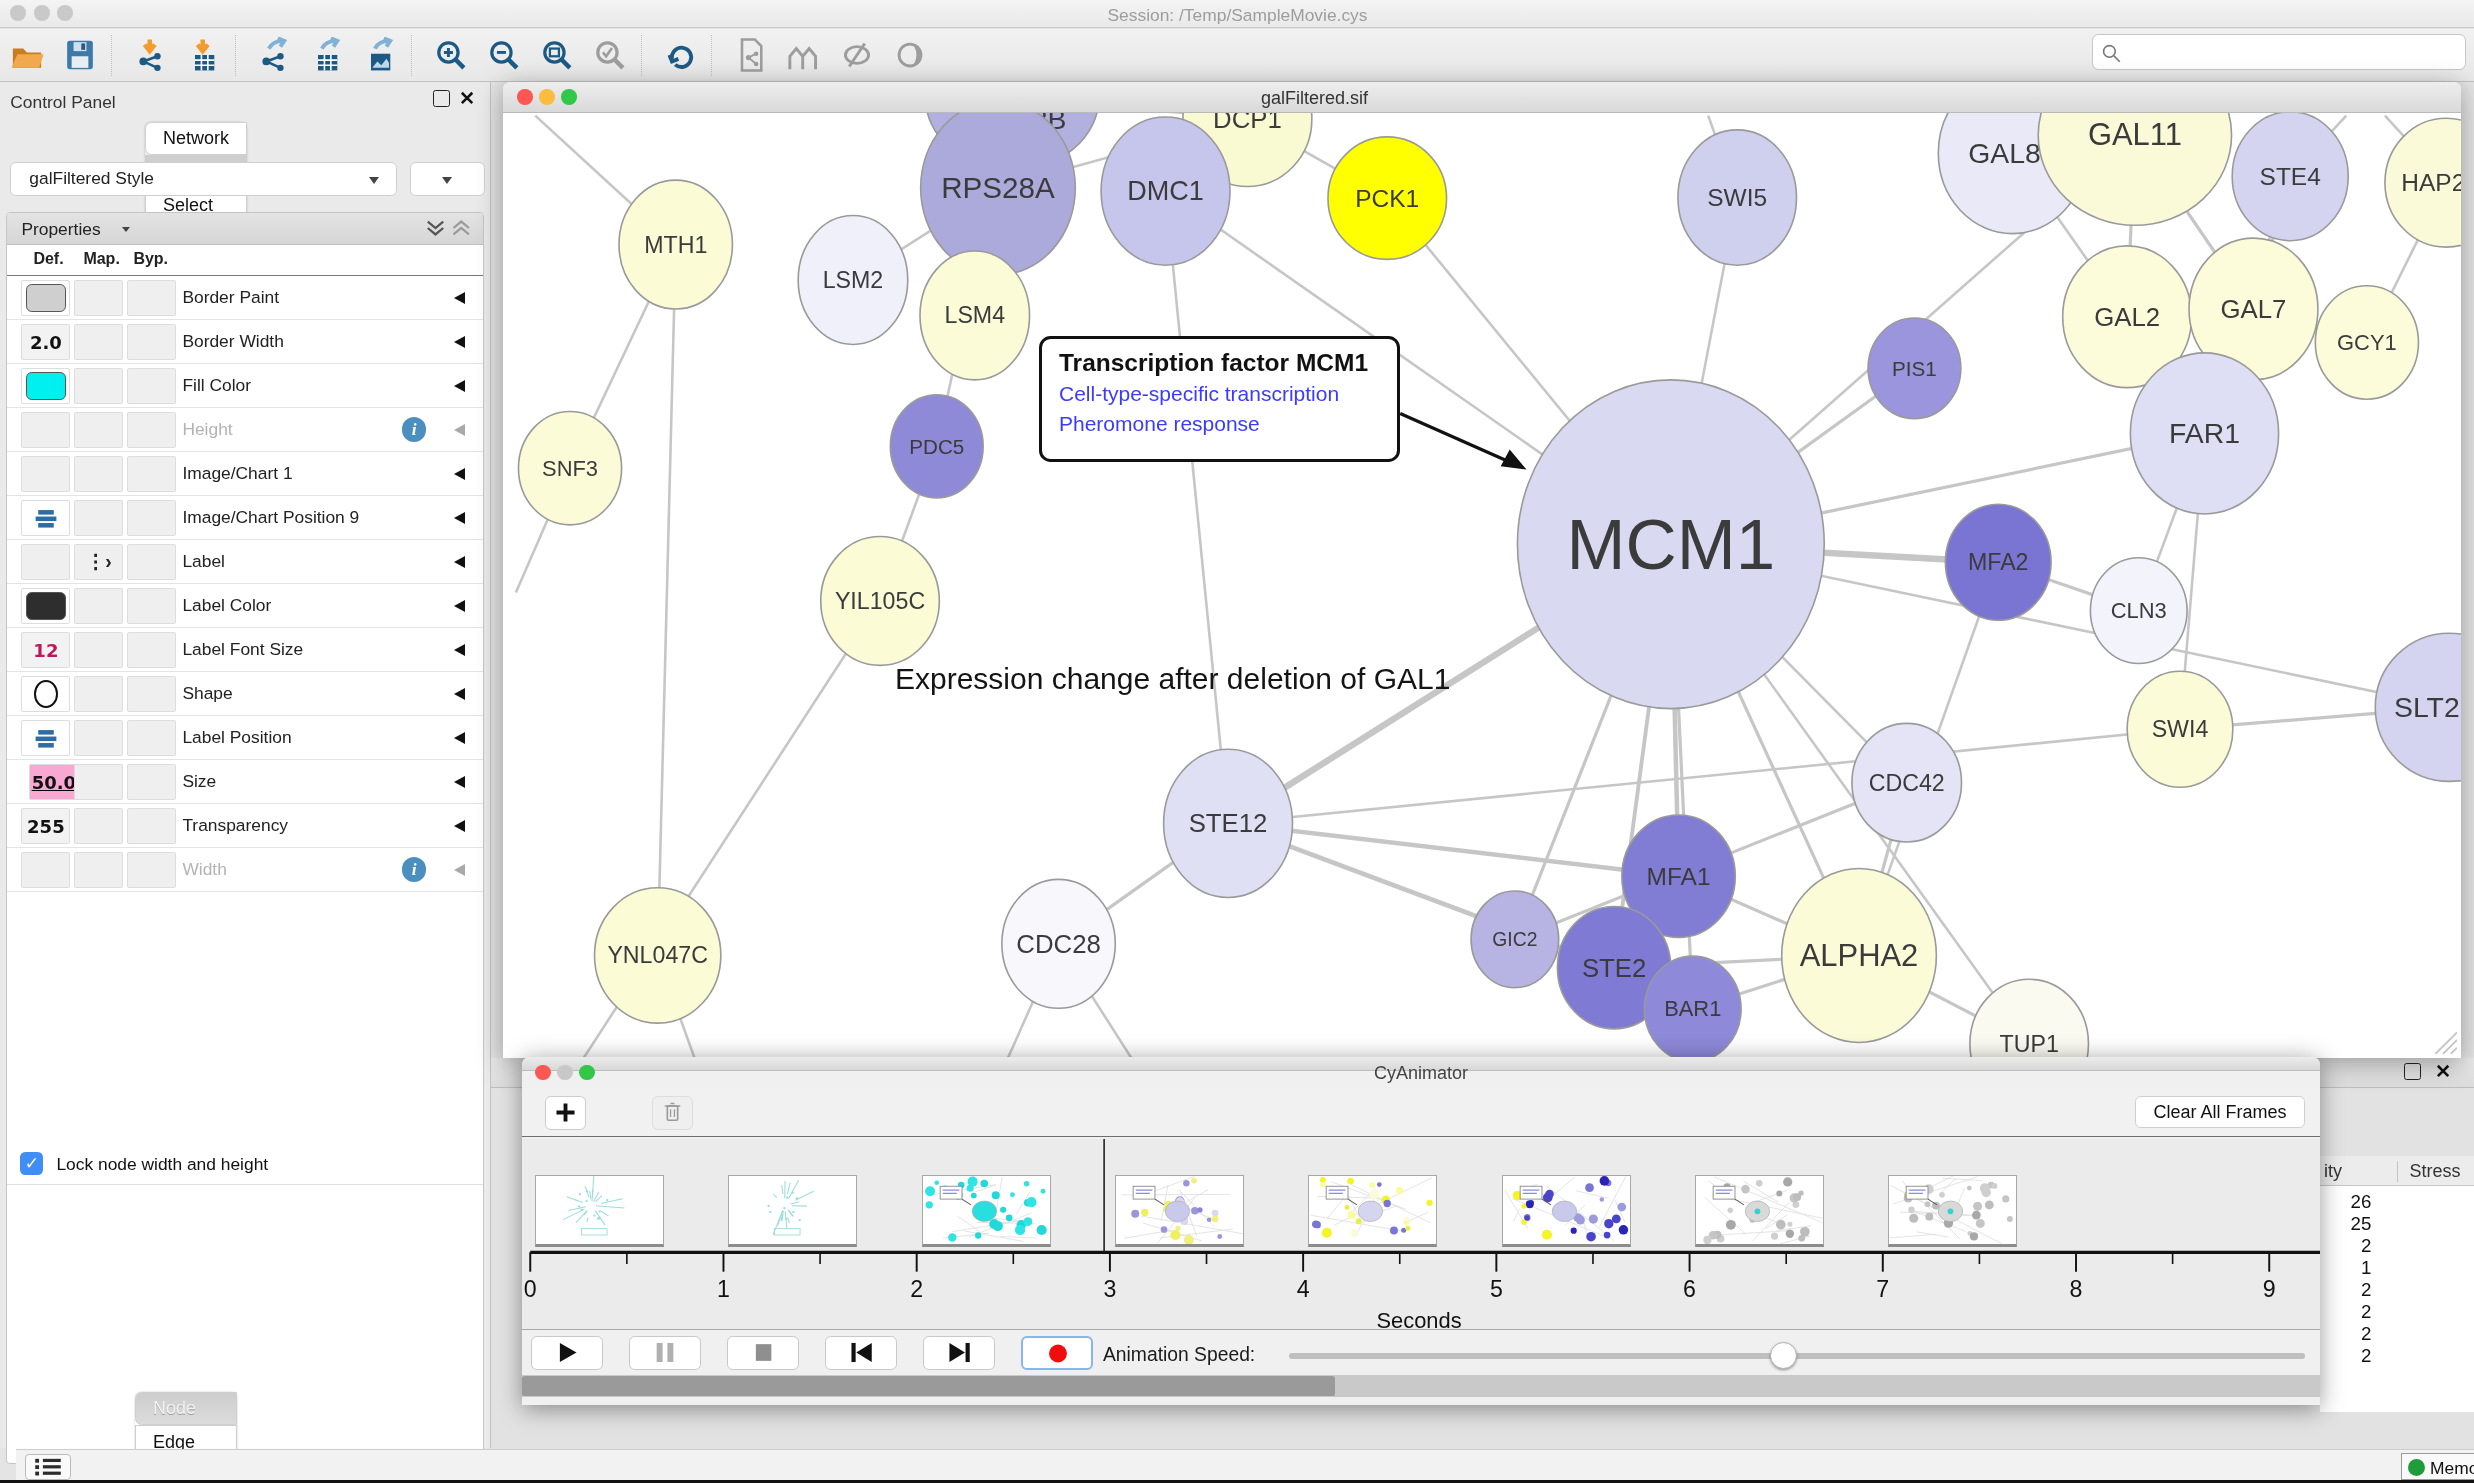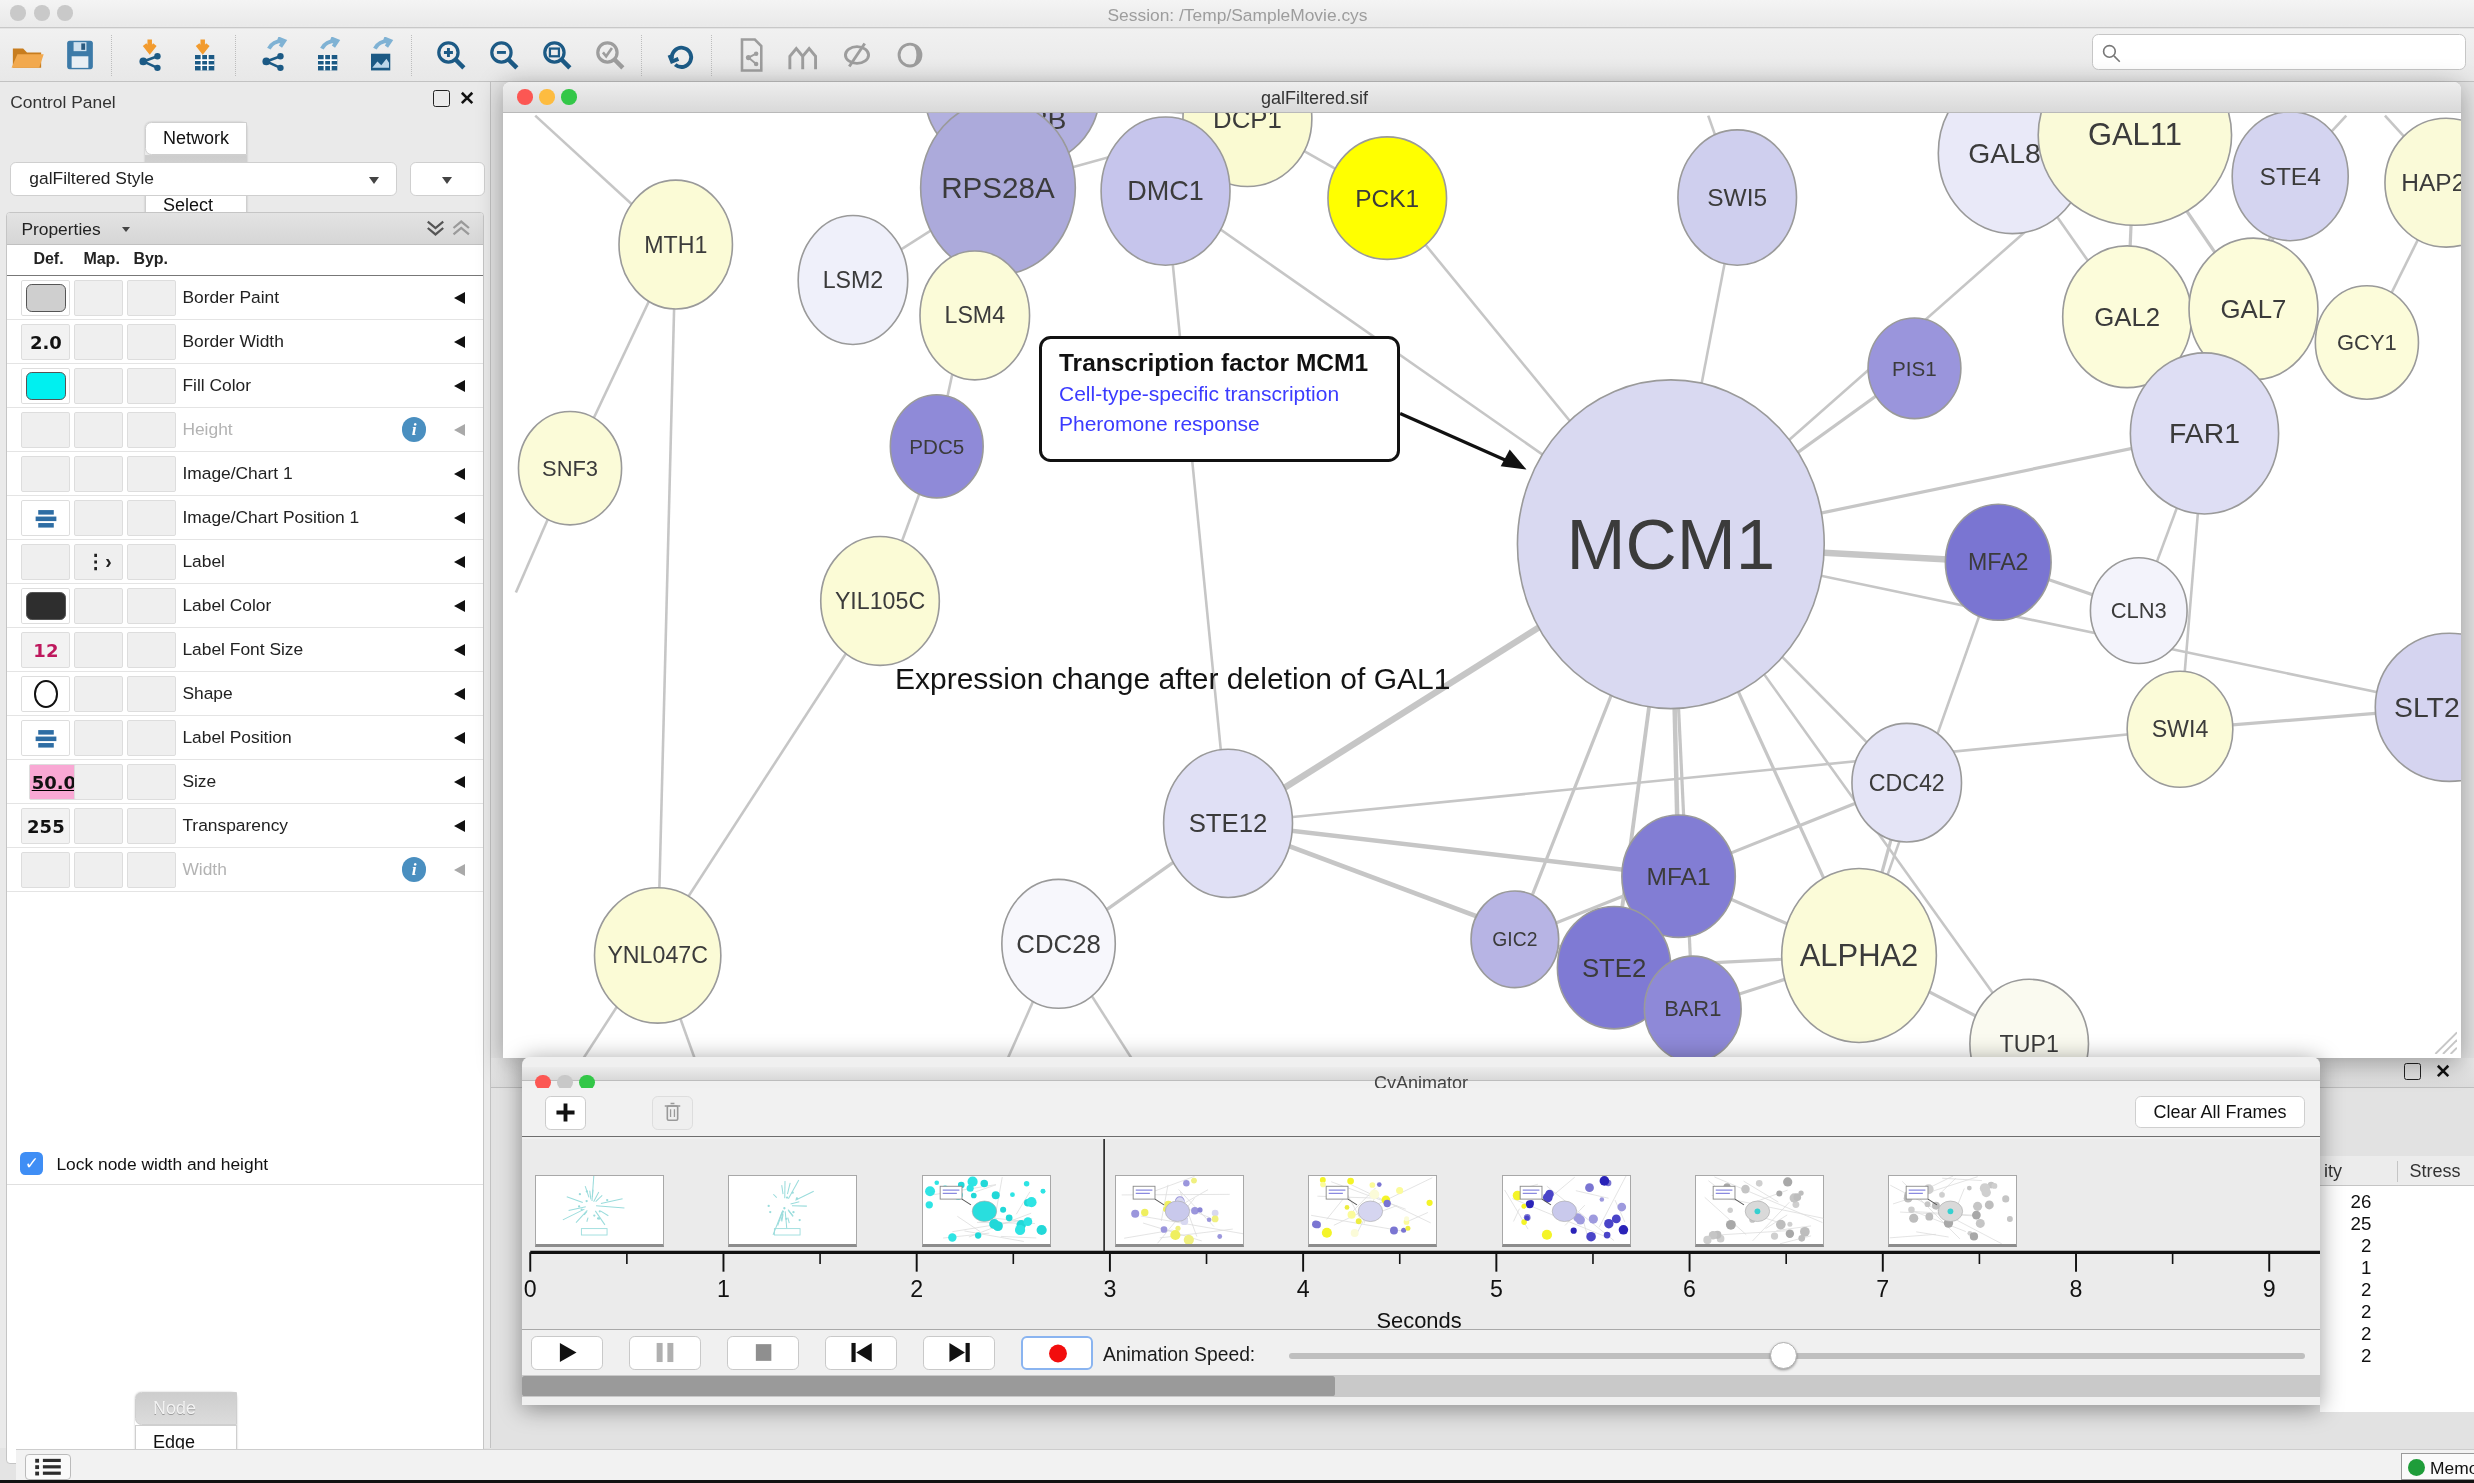--- a/index.html
+++ b/index.html
@@ -94,21 +94,21 @@
     background:linear-gradient(#ebebeb,#dcdcdc); border-bottom:0.6px solid #bfbfbf; }
   .tp-headrow { position:absolute; left:1829px; top:98px; width:155px; height:30px;
     background:#ececec; border-bottom:0.6px solid #c5c5c5; font-size:18px; color:#333; }
   .tp-body { position:absolute; left:1829px; top:128px; width:155px; height:226px; background:#fff; }
   .tp-val { position:absolute; width:45px; text-align:right; font-size:18.7px; color:#111; }
 
   
   .cyani { position:absolute; left:522px; top:1057px; width:1798px; height:348px;
     background:#f0f0f0; border-radius:7.7px 7.7px 0 0; box-shadow:0 3.9px 23px rgba(0,0,0,.4);
     z-index:3; overflow:hidden; }
-  .cy-title { position:absolute; left:0; top:10px; width:100%; height:14px;
+  .cy-title { position:absolute; left:0; top:0; width:100%; height:14px;
     background:linear-gradient(#ececec,#d8d8d8); border-bottom:0.6px solid #bdbdbd; }
   .cy-title .t { position:absolute; left:0; right:0; text-align:center; top:5.8px; font-size:18px; color:#444; }
   .cy-toolbar { position:absolute; left:0; top:31px; width:100%; height:49px; background:#f1f1f1;
     border-bottom:1.9px solid #6e6e6e; }
   .cy-btn { position:absolute; top:7.7px; height:34px; background:#fff; border:1.3px solid #cccccc;
     border-radius:5.8px; cursor:pointer; }
   .cy-clear { position:absolute; right:15.5px; top:7.7px; height:32px; background:#fff;
     border:1.3px solid #cfcfcf; border-radius:5.8px; font-size:18px; padding:0 17px; line-height:30px;
     color:#111; cursor:pointer; }
   .cy-timeline { position:absolute; left:0; top:82px; width:1798px; height:190px; background:#ebebeb; }
@@ -576,21 +576,21 @@
             <span class="arr-left"></span>
           </div>
           <div class="prop-row">
             <div class="cell" style="left: 14px; background: rgb(255, 255, 255);"><svg width="48" height="35" viewBox="0 0 74 54">
                 <rect x="25" y="14" width="24" height="7" fill="#2e6da4"></rect>
                 <rect x="21" y="24" width="32" height="7" fill="#2e6da4"></rect>
                 <rect x="25" y="34" width="24" height="7" fill="#2e6da4"></rect>
               </svg></div>
             <div class="cell" style="left: 67px;"></div>
             <div class="cell" style="left: 120px;"></div>
-            <span class="prop-label">Image/Chart Position 1</span>
+            <span class="prop-label">Image/Chart Position 9</span>
             <span class="arr-left"></span>
           </div>
           <div class="prop-row">
             <div class="cell" style="left: 14px;"></div>
             <div class="cell" style="left: 67px;">
               <div style="width:100%;text-align:center;font-size:19.3px;line-height:34px;color:#222;font-weight:bold">⋮›</div>
             </div>
             <div class="cell" style="left: 120px;"></div>
             <span class="prop-label">Label</span>
             <span class="arr-left"></span>

